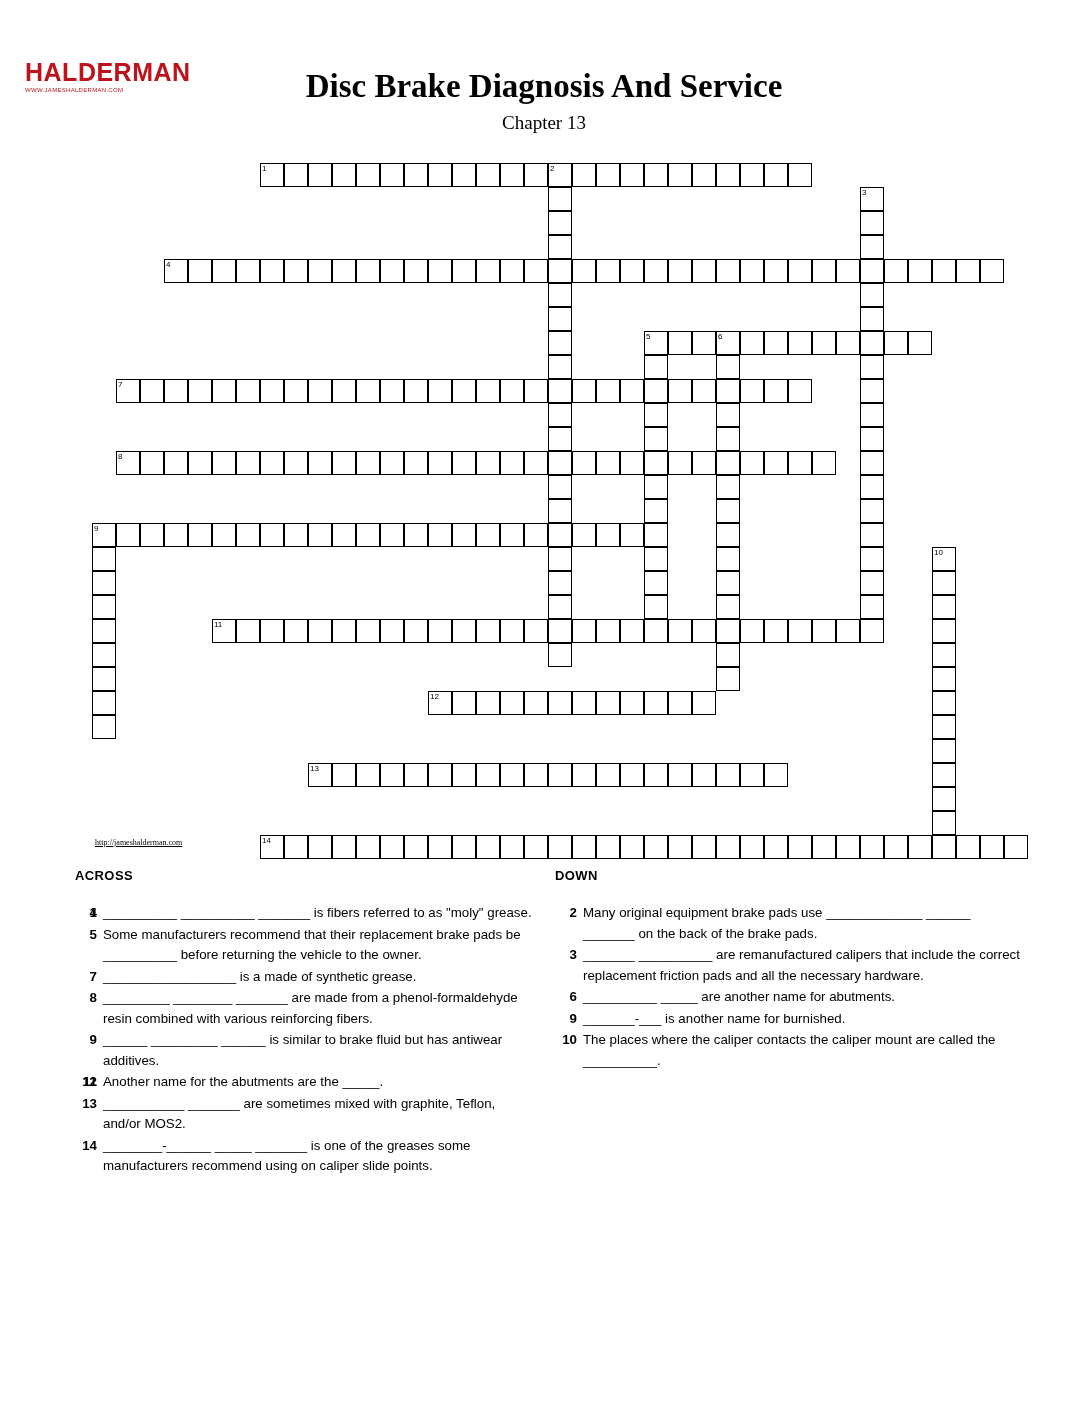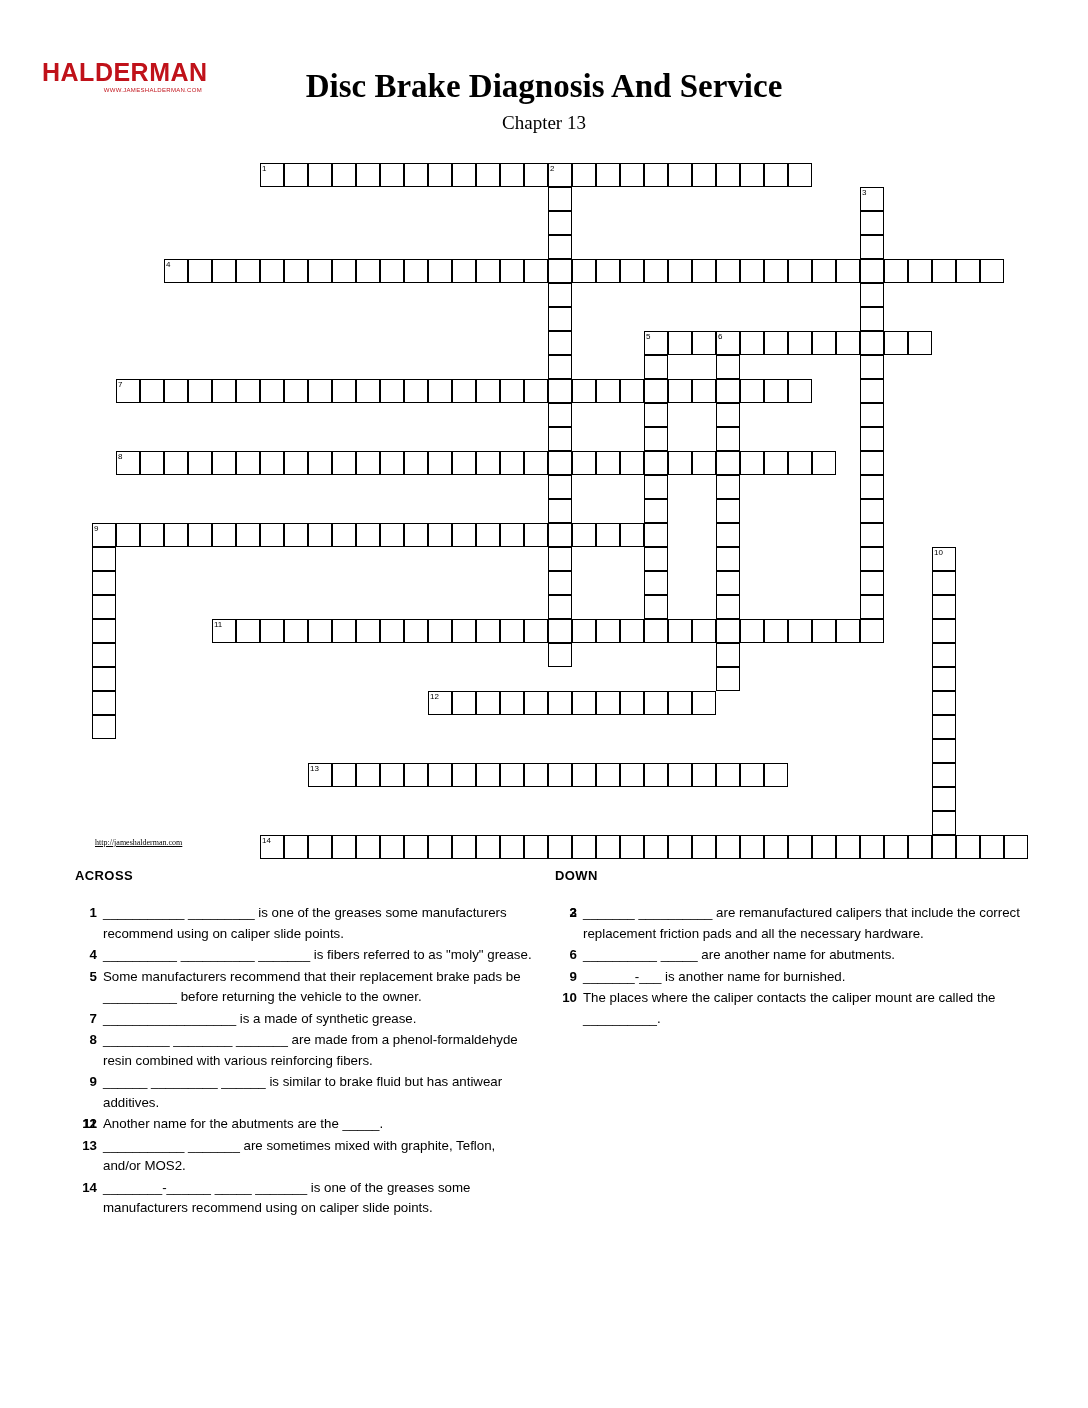--- a/index.html
+++ b/index.html
@@ -17,24 +17,24 @@
   }
   .page {
     position: relative;
     width: 1088px;
     height: 1408px;
   }
 
   
   .logo {
     position: absolute;
-    left: 42px;
+    left: 25px;
     top: 60px;
     width: 160px;
-    text-align: right;
+    text-align: left;
   }
   .logo-text {
     font-family: "Liberation Sans", sans-serif;
     font-weight: bold;
     font-size: 25px;
     letter-spacing: 0.5px;
     color: #c0121a;
     line-height: 1;
   }
   .logo-sub {
@@ -489,36 +489,36 @@
       <div class="cell" style="left: 980px; top: 680px; width: 24px; height: 24px;"></div>
       <div class="cell" style="left: 1004px; top: 680px; width: 24px; height: 24px;"></div>
     </div>
 
   <div class="url-note">http://jameshalderman.com</div>
 
   <div class="clues">
     <div class="col across">
       <div class="col-head">ACROSS</div>
       <div id="across-list">
-          <div class="clue"><span class="cnum">1</span><span>___________ _________ is one of the greases some manufacturers recommend using on caliper slide points.</span></div>
+          <div class="clue"><span class="cnum">1</span></div>
           <div class="clue"><span class="cnum">4</span><span>__________ __________ _______ is fibers referred to as "moly" grease.</span></div>
           <div class="clue"><span class="cnum">5</span><span>Some manufacturers recommend that their replacement brake pads be __________ before returning the vehicle to the owner.</span></div>
           <div class="clue"><span class="cnum">7</span><span>__________________ is a made of synthetic grease.</span></div>
           <div class="clue"><span class="cnum">8</span><span>_________ ________ _______ are made from a phenol-formaldehyde resin combined with various reinforcing fibers.</span></div>
           <div class="clue"><span class="cnum">9</span><span>______ _________ ______ is similar to brake fluid but has antiwear additives.</span></div>
           <div class="clue"><span class="cnum">11</span></div>
           <div class="clue"><span class="cnum">12</span><span>Another name for the abutments are the _____.</span></div>
           <div class="clue"><span class="cnum">13</span><span>___________ _______ are sometimes mixed with graphite, Teflon, and/or MOS2.</span></div>
           <div class="clue"><span class="cnum">14</span><span>________-______ _____ _______ is one of the greases some manufacturers recommend using on caliper slide points.</span></div>
         </div>
     </div>
     <div class="col down">
       <div class="col-head">DOWN</div>
       <div id="down-list">
-          <div class="clue"><span class="cnum">2</span></div>
+          <div class="clue"><span class="cnum">2</span><span>Many original equipment brake pads use _____________ ______ _______ on the back of the brake pads.</span></div>
           <div class="clue"><span class="cnum">3</span><span>_______ __________ are remanufactured calipers that include the correct replacement friction pads and all the necessary hardware.</span></div>
           <div class="clue"><span class="cnum">6</span><span>__________ _____ are another name for abutments.</span></div>
           <div class="clue"><span class="cnum">9</span><span>_______-___ is another name for burnished.</span></div>
           <div class="clue"><span class="cnum">10</span><span>The places where the caliper contacts the caliper mount are called the __________.</span></div>
         </div>
     </div>
   </div>
 
 </div>
 

